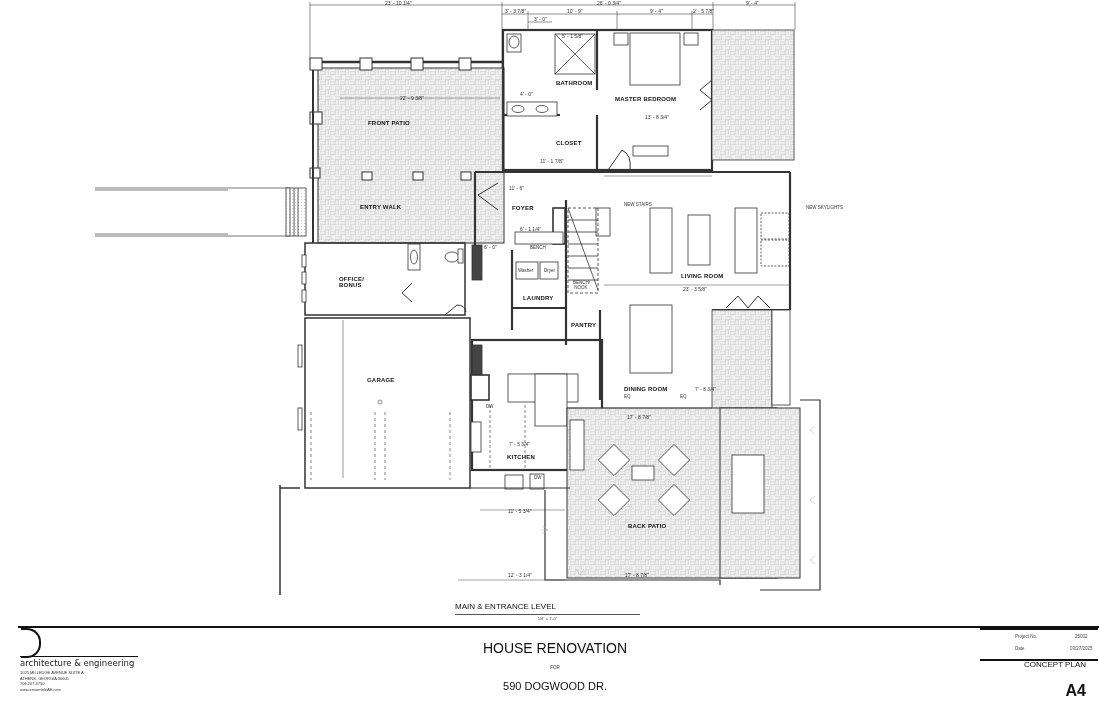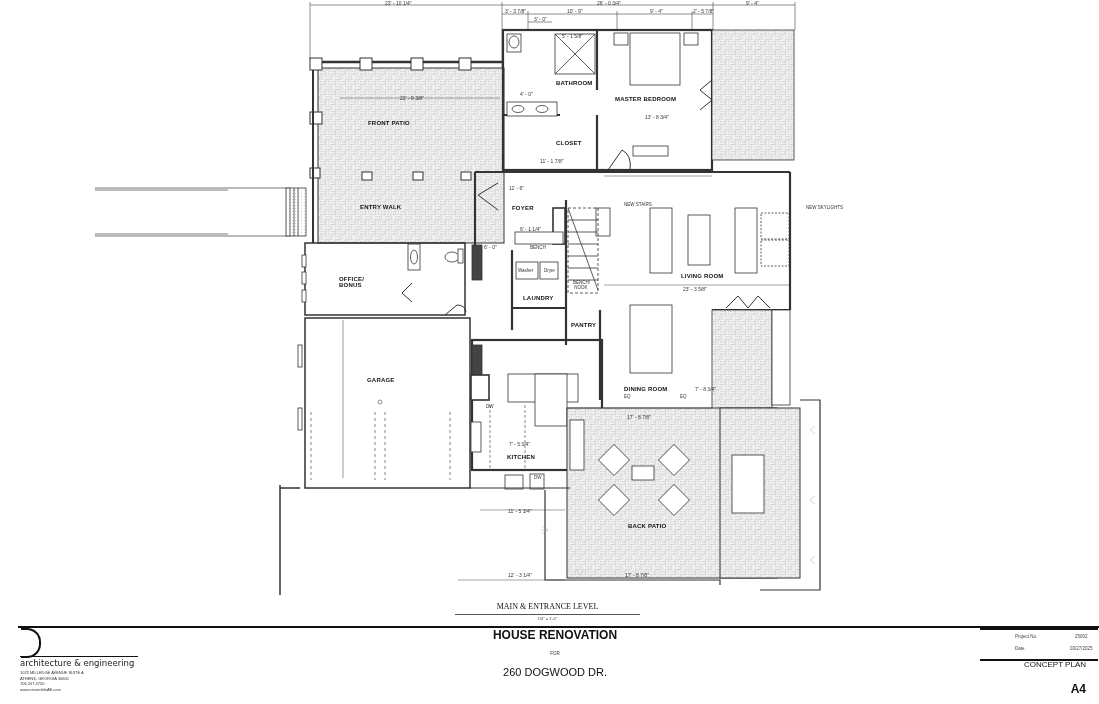--- a/index.html
+++ b/index.html
@@ -9,31 +9,31 @@
   .dim{position:absolute;font-family:"Liberation Sans",sans-serif;font-size:5px;color:#333;white-space:nowrap;}
   .note{position:absolute;font-family:"Liberation Sans",sans-serif;font-size:4.5px;color:#333;white-space:nowrap;}
   .tb-line{position:absolute;left:18px;right:0;top:626px;height:2px;background:#111;}
   .logo{position:absolute;left:18px;top:628px;width:150px;height:70px;}
   .logo-main{position:absolute;left:2px;top:0px;font-family:"DejaVu Sans",sans-serif;font-size:24px;font-weight:300;letter-spacing:-0.5px;color:#111;}
   .logo-d{display:inline-block;width:18px;height:26px;border:2.5px solid #111;border-left:none;border-radius:0 14px 14px 0;margin-left:1px;vertical-align:-4px;}
   .logo-under{position:absolute;left:2px;top:28px;width:118px;height:1px;background:#111;}
   .logo-sub{position:absolute;left:2px;top:30px;font-family:"DejaVu Sans",sans-serif;font-size:8.5px;color:#222;}
   .logo-addr{position:absolute;left:2px;top:42px;font-size:4px;line-height:5.5px;color:#333;}
   .proj{position:absolute;left:430px;top:628px;width:250px;text-align:center;}
-  .proj-title{font-weight:bold;font-size:12px;margin-top:0;}
+  .proj-title{font-weight:normal;font-size:14px;margin-top:12px;}
   .proj-for{font-size:4.5px;margin-top:9px;color:#333;}
   .proj-addr{font-size:11px;margin-top:10px;}
-  .level{position:absolute;left:455px;top:602px;width:185px;text-align:center;font-size:8px;font-family:Liberation Serif, serif;}
+  .level{position:absolute;left:455px;top:602px;width:185px;text-align:left;font-size:8px;}
   .level-rule{position:absolute;left:455px;top:614px;width:185px;height:1px;background:#555;}
   .scale{position:absolute;left:455px;top:616px;width:185px;text-align:center;font-size:4px;color:#444;}
   .tb-right{position:absolute;left:975px;top:628px;width:124px;height:76px;}
   .tb-row{position:absolute;font-size:4.5px;color:#444;}
   .tb-rule{position:absolute;left:5px;width:118px;height:2px;background:#111;}
   .sheet-title{position:absolute;right:13px;top:32px;font-size:8px;}
-  .sheet-no{position:absolute;right:13px;top:54px;font-size:12px;font-weight:bold;}
+  .sheet-no{position:absolute;right:13px;top:54px;font-size:16px;font-weight:bold;}
 </style>
 </head>
 <body>
 
 <svg id="plan" viewBox="0 0 1099 704" xmlns="http://www.w3.org/2000/svg">
   <defs>
     <pattern id="paver" width="10" height="10" patternUnits="userSpaceOnUse">
       <rect width="10" height="10" fill="#fff"></rect>
       <path d="M0 1.5H5M0 3H5M0 4.5H5M5.5 0V5M7 0V5M8.5 0V5M0 5.5V10M1.5 5.5V10M3 5.5V10M5 6.5H10M5 8H10M5 9.5H10" stroke="#bdbdbd" stroke-width="0.5"></path>
       <path d="M0 0H10V10H0Z M5 0V10 M0 5H10" stroke="#d0d0d0" stroke-width="0.4" fill="none"></path>
@@ -293,21 +293,21 @@
     <div>1025 MILLEDGE AVENUE SUITE A</div>
     <div>ATHENS, GEORGIA 30605</div>
     <div>706.207.4750</div>
     <div>www.ensembleAE.com</div>
   </div>
 </div>
 
 <div class="proj">
   <div class="proj-title">HOUSE RENOVATION</div>
   <div class="proj-for">FOR</div>
-  <div class="proj-addr">260 DOGWOOD DR.</div>
+  <div class="proj-addr">590 DOGWOOD DR.</div>
 </div>
 
 <div class="tb-right">
   <div class="tb-rule" style="top:0px;"></div>
   <div class="tb-row" style="left:40px;top:6px;">Project No.</div>
   <div class="tb-row" style="left:100px;top:6px;">25002</div>
   <div class="tb-row" style="left:40px;top:18px;">Date</div>
   <div class="tb-row" style="left:95px;top:18px;">03/27/2025</div>
   <div class="tb-rule" style="top:31px;"></div>
   <div class="sheet-title">CONCEPT PLAN</div>

